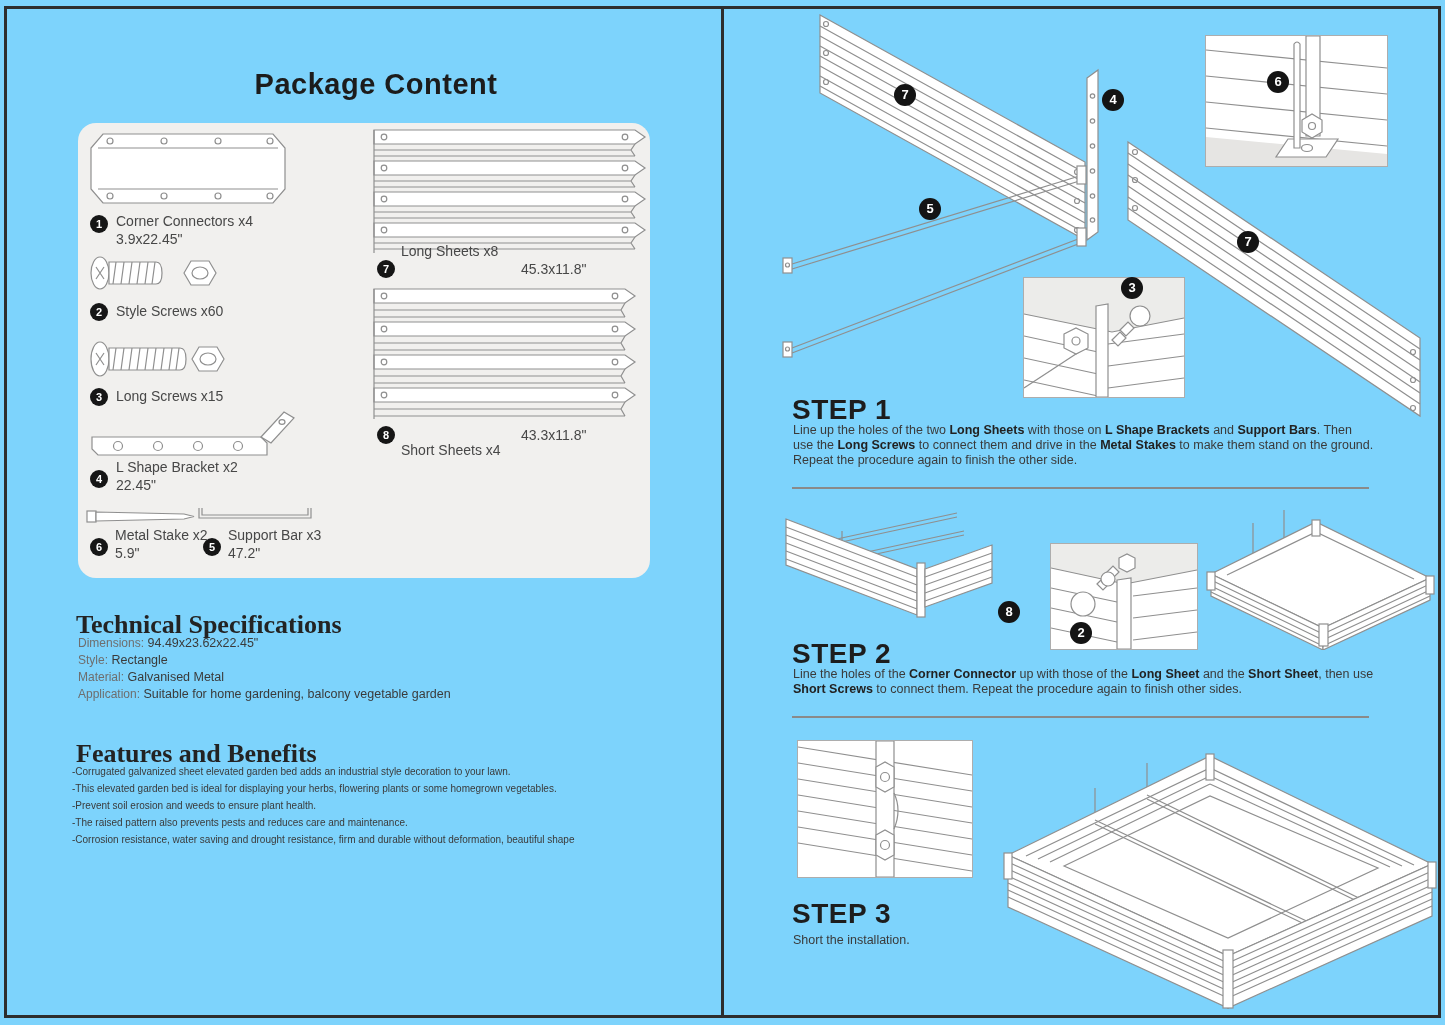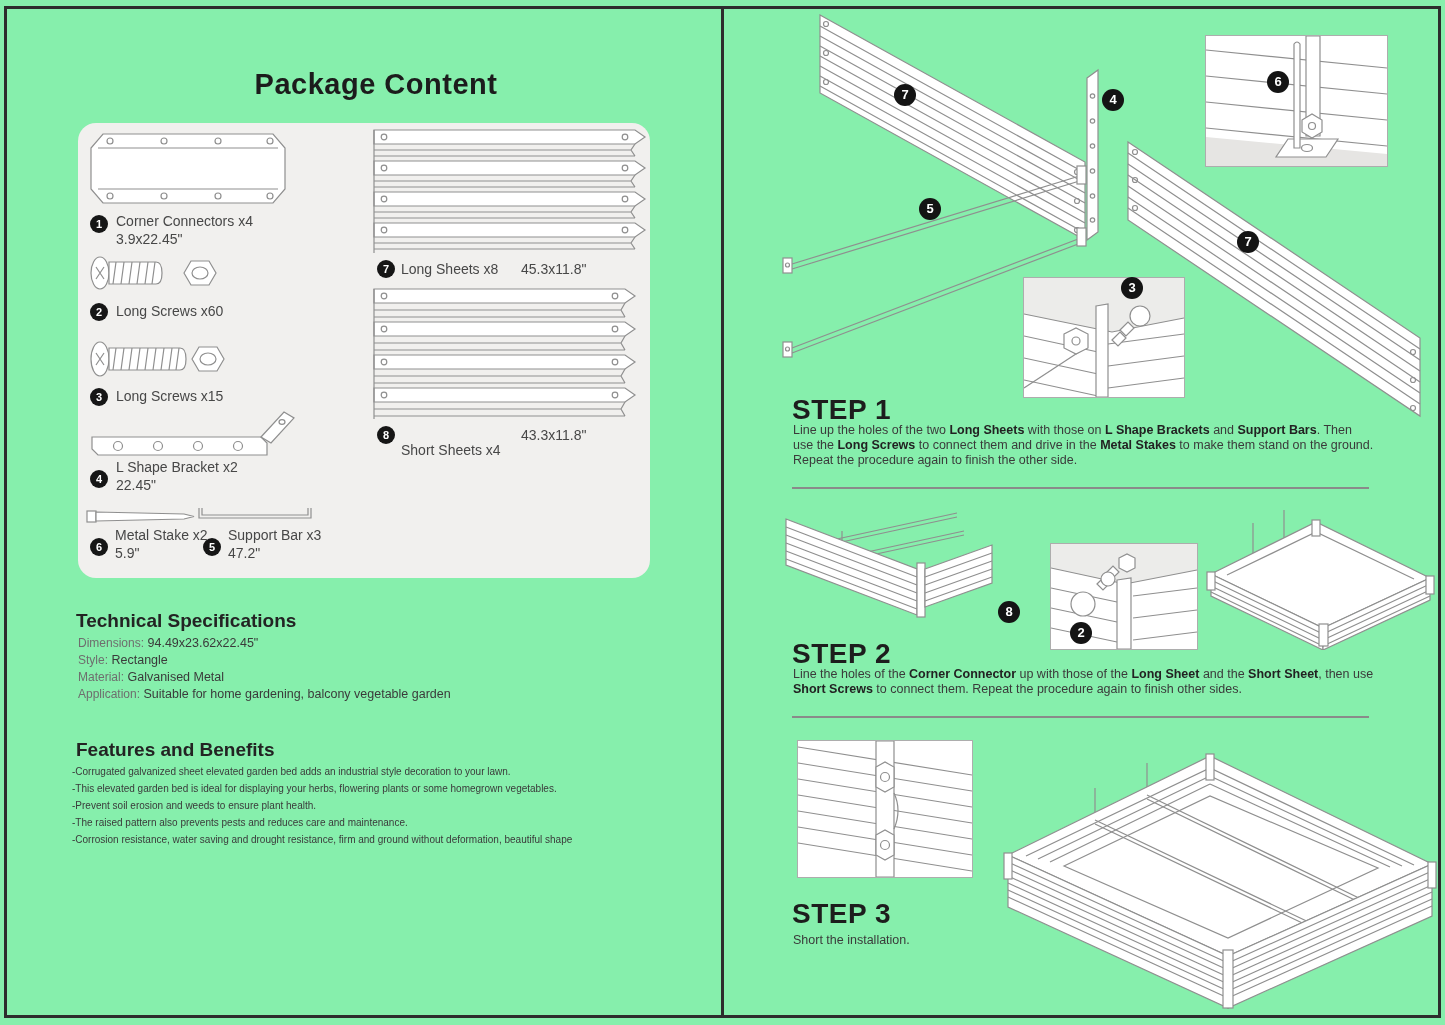--- a/index.html
+++ b/index.html
@@ -1,32 +1,32 @@
 <!DOCTYPE html>
 <html><head>
 <meta charset="utf-8">
 <style>
   html,body{margin:0;padding:0;background:#ffffff;}
-  .page{position:relative;width:1445px;height:1025px;background:#86efac;
+  .page{position:relative;width:1445px;height:1025px;background:#7dd3fc;
         font-family:"Liberation Sans", sans-serif;color:#3a3a3a;overflow:hidden;}
   .abs{position:absolute;}
   .frame{position:absolute;left:4px;top:6px;width:1431px;height:1006px;
          border:3px solid #2d2d2d;pointer-events:none;}
   .divider{position:absolute;left:721px;top:6px;width:3px;height:1012px;background:#2d2d2d;}
   .pkg-title{position:absolute;left:90px;top:68px;width:572px;text-align:center;
              font-size:29px;font-weight:600;color:#1c1c1c;letter-spacing:.5px;}
   .pkg-box{position:absolute;left:78px;top:123px;width:572px;height:455px;
            background:#f1f0ee;border-radius:18px;}
   .badge{position:absolute;width:18px;height:18px;border-radius:50%;background:#161616;
          color:#fff;font-size:11px;font-weight:bold;text-align:center;line-height:18px;}
   .callout{position:absolute;width:22px;height:22px;border-radius:50%;background:#141414;
            color:#fff;font-size:13px;font-weight:bold;text-align:center;line-height:22px;z-index:5;}
   .pname{position:absolute;font-size:14px;color:#474747;white-space:nowrap;}
   .psize{position:absolute;font-size:14px;color:#474747;white-space:nowrap;}
-  .sec-h{position:absolute;font-size:19px;font-weight:600;color:#232323;}
+  .sec-h{position:absolute;font-size:26px;font-weight:600;color:#232323;font-family:Liberation Serif, serif;}
   .spec{position:absolute;left:78px;font-size:12.5px;color:#3a3a3a;white-space:nowrap;}
   .spec .lbl{color:#6e6e6e;font-size:12px;}
   .feat{position:absolute;left:72px;width:640px;font-size:10px;color:#3a3a3a;line-height:16px;}
   .step-h{position:absolute;font-size:28px;font-weight:600;color:#1d1d1d;letter-spacing:.5px;}
   .step-p{position:absolute;font-size:12.5px;line-height:15px;color:#3a3a3a;}
   .step-p b{color:#222;}
   .rule{position:absolute;height:2px;background:#8a8a8a;}
   .inset{position:absolute;background:#fff;border:1px solid #adadad;box-sizing:border-box;}
   svg{display:block;}
   .ln{stroke:#8f8f8f;stroke-width:1.2;fill:none;}
@@ -60,21 +60,21 @@
 
   <svg class="abs" style="left:88px;top:255px;" width="140" height="38" viewBox="0 0 140 38">
     <ellipse class="lnf" cx="12" cy="18" rx="9" ry="16"></ellipse>
     <path class="ln" d="M8,12 L16,24 M16,12 L8,24"></path>
     <path class="lnf" d="M21,7 H68 Q74,7 74,18 Q74,29 68,29 H21 Z"></path>
     <path class="ln" d="M28,7 L25,29 M36,7 L33,29 M44,7 L41,29 M52,7 L49,29 M60,7 L57,29 M67,7 L64,29"></path>
     <path class="lnf" d="M96,18 L103,6 L121,6 L128,18 L121,30 L103,30 Z"></path>
     <ellipse class="ln" cx="112" cy="18" rx="8" ry="6"></ellipse>
   </svg>
   <div class="badge" style="left:90px;top:303px;">2</div>
-  <div class="pname" style="left:116px;top:303px;">Long Screws x60</div>
+  <div class="pname" style="left:116px;top:303px;">Style Screws x60</div>
 
   <svg class="abs" style="left:88px;top:339px;" width="148" height="42" viewBox="0 0 148 42">
     <ellipse class="lnf" cx="12" cy="20" rx="9" ry="17"></ellipse>
     <path class="ln" d="M8,14 L16,26 M16,14 L8,26"></path>
     <path class="lnf" d="M21,9 H92 Q98,9 98,20 Q98,31 92,31 H21 Z"></path>
     <path class="ln" d="M28,9 L25,31 M36,9 L33,31 M44,9 L41,31 M52,9 L49,31 M60,9 L57,31 M68,9 L65,31 M76,9 L73,31 M84,9 L81,31 M91,9 L88,31"></path>
     <path class="lnf" d="M104,20 L111,8 L129,8 L136,20 L129,32 L111,32 Z"></path>
     <ellipse class="ln" cx="120" cy="20" rx="8" ry="6"></ellipse>
   </svg>
   <div class="badge" style="left:90px;top:388px;">3</div>
@@ -117,21 +117,21 @@
         <path class="ln" d="M1,21 L258,21 M262,15 L258,21 L262,27 M1,27 H262"></path>
       </g>
     </defs>
     <use href="#lsu" y="0"></use>
       <use href="#lsu" y="31"></use>
       <use href="#lsu" y="62"></use>
       <use href="#lsu" y="93"></use>
     <path class="ln" d="M1,1 V124"></path>
   </svg>
   <div class="badge" style="left:377px;top:260px;">7</div>
-  <div class="pname" style="left:401px;top:261px;">Long Sheets x8</div>
+  <div class="pname" style="left:401px;top:243px;">Long Sheets x8</div>
   <div class="psize" style="left:521px;top:261px;">45.3x11.8"</div>
 
   <svg class="abs" style="left:373px;top:288px;" width="268" height="132" viewBox="0 0 268 132">
     <defs>
       <g id="ssu">
         <path class="lnf" d="M1,1 H252 L262,8 L252,15 H1 Z"></path>
         <circle class="ln" cx="11" cy="8" r="2.8"></circle>
           <circle class="ln" cx="242" cy="8" r="2.8"></circle>
         <path class="ln" d="M1,22 L248,22 M252,15 L248,22 L252,29 M1,29 H252"></path>
       </g>
@@ -150,21 +150,21 @@
   <div class="spec" style="top:636px;"><span class="lbl">Dimensions:</span> <span>94.49x23.62x22.45"</span></div>
   <div class="spec" style="top:653px;"><span class="lbl">Style:</span> <span>Rectangle</span></div>
   <div class="spec" style="top:670px;"><span class="lbl">Material:</span> <span>Galvanised Metal</span></div>
   <div class="spec" style="top:687px;"><span class="lbl">Application:</span> <span>Suitable for home gardening, balcony vegetable garden</span></div>
 
   <div class="sec-h" style="left:76px;top:739px;text-align:center;">Features and Benefits</div>
   <div class="feat" style="top:764px;">-Corrugated galvanized sheet elevated garden bed adds an industrial style decoration to your lawn.</div>
   <div class="feat" style="top:781px;">-This elevated garden bed is ideal for displaying your herbs, flowering plants or some homegrown vegetables.</div>
   <div class="feat" style="top:798px;">-Prevent soil erosion and weeds to ensure plant health.</div>
   <div class="feat" style="top:815px;">-The raised pattern also prevents pests and reduces care and maintenance.</div>
-  <div class="feat" style="top:832px;">-Corrosion resistance, water saving and drought resistance, firm and ground without deformation, beautiful shape</div>
+  <div class="feat" style="top:832px;">-Corrosion resistance, water saving and drought resistance, firm and durable without deformation, beautiful shape</div>
 
   <svg class="abs" style="left:768px;top:8px;" width="675" height="470" viewBox="0 0 675 470">
 
     <polygon class="lnf" points="52,7 317,154 317,232 52,85"></polygon>
     <path class="ln" d="M52,18 L317,165 M52,28 L317,175 M52,38 L317,185 M52,48 L317,195 M52,58 L317,205 M52,68 L317,215 M52,78 L317,225"></path>
     <circle class="ln" cx="58" cy="16" r="2.5"></circle>
       <circle class="ln" cx="58" cy="45" r="2.5"></circle>
       <circle class="ln" cx="58" cy="74" r="2.5"></circle>
     <circle class="ln" cx="309" cy="164" r="2.5"></circle>
       <circle class="ln" cx="309" cy="193" r="2.5"></circle>

